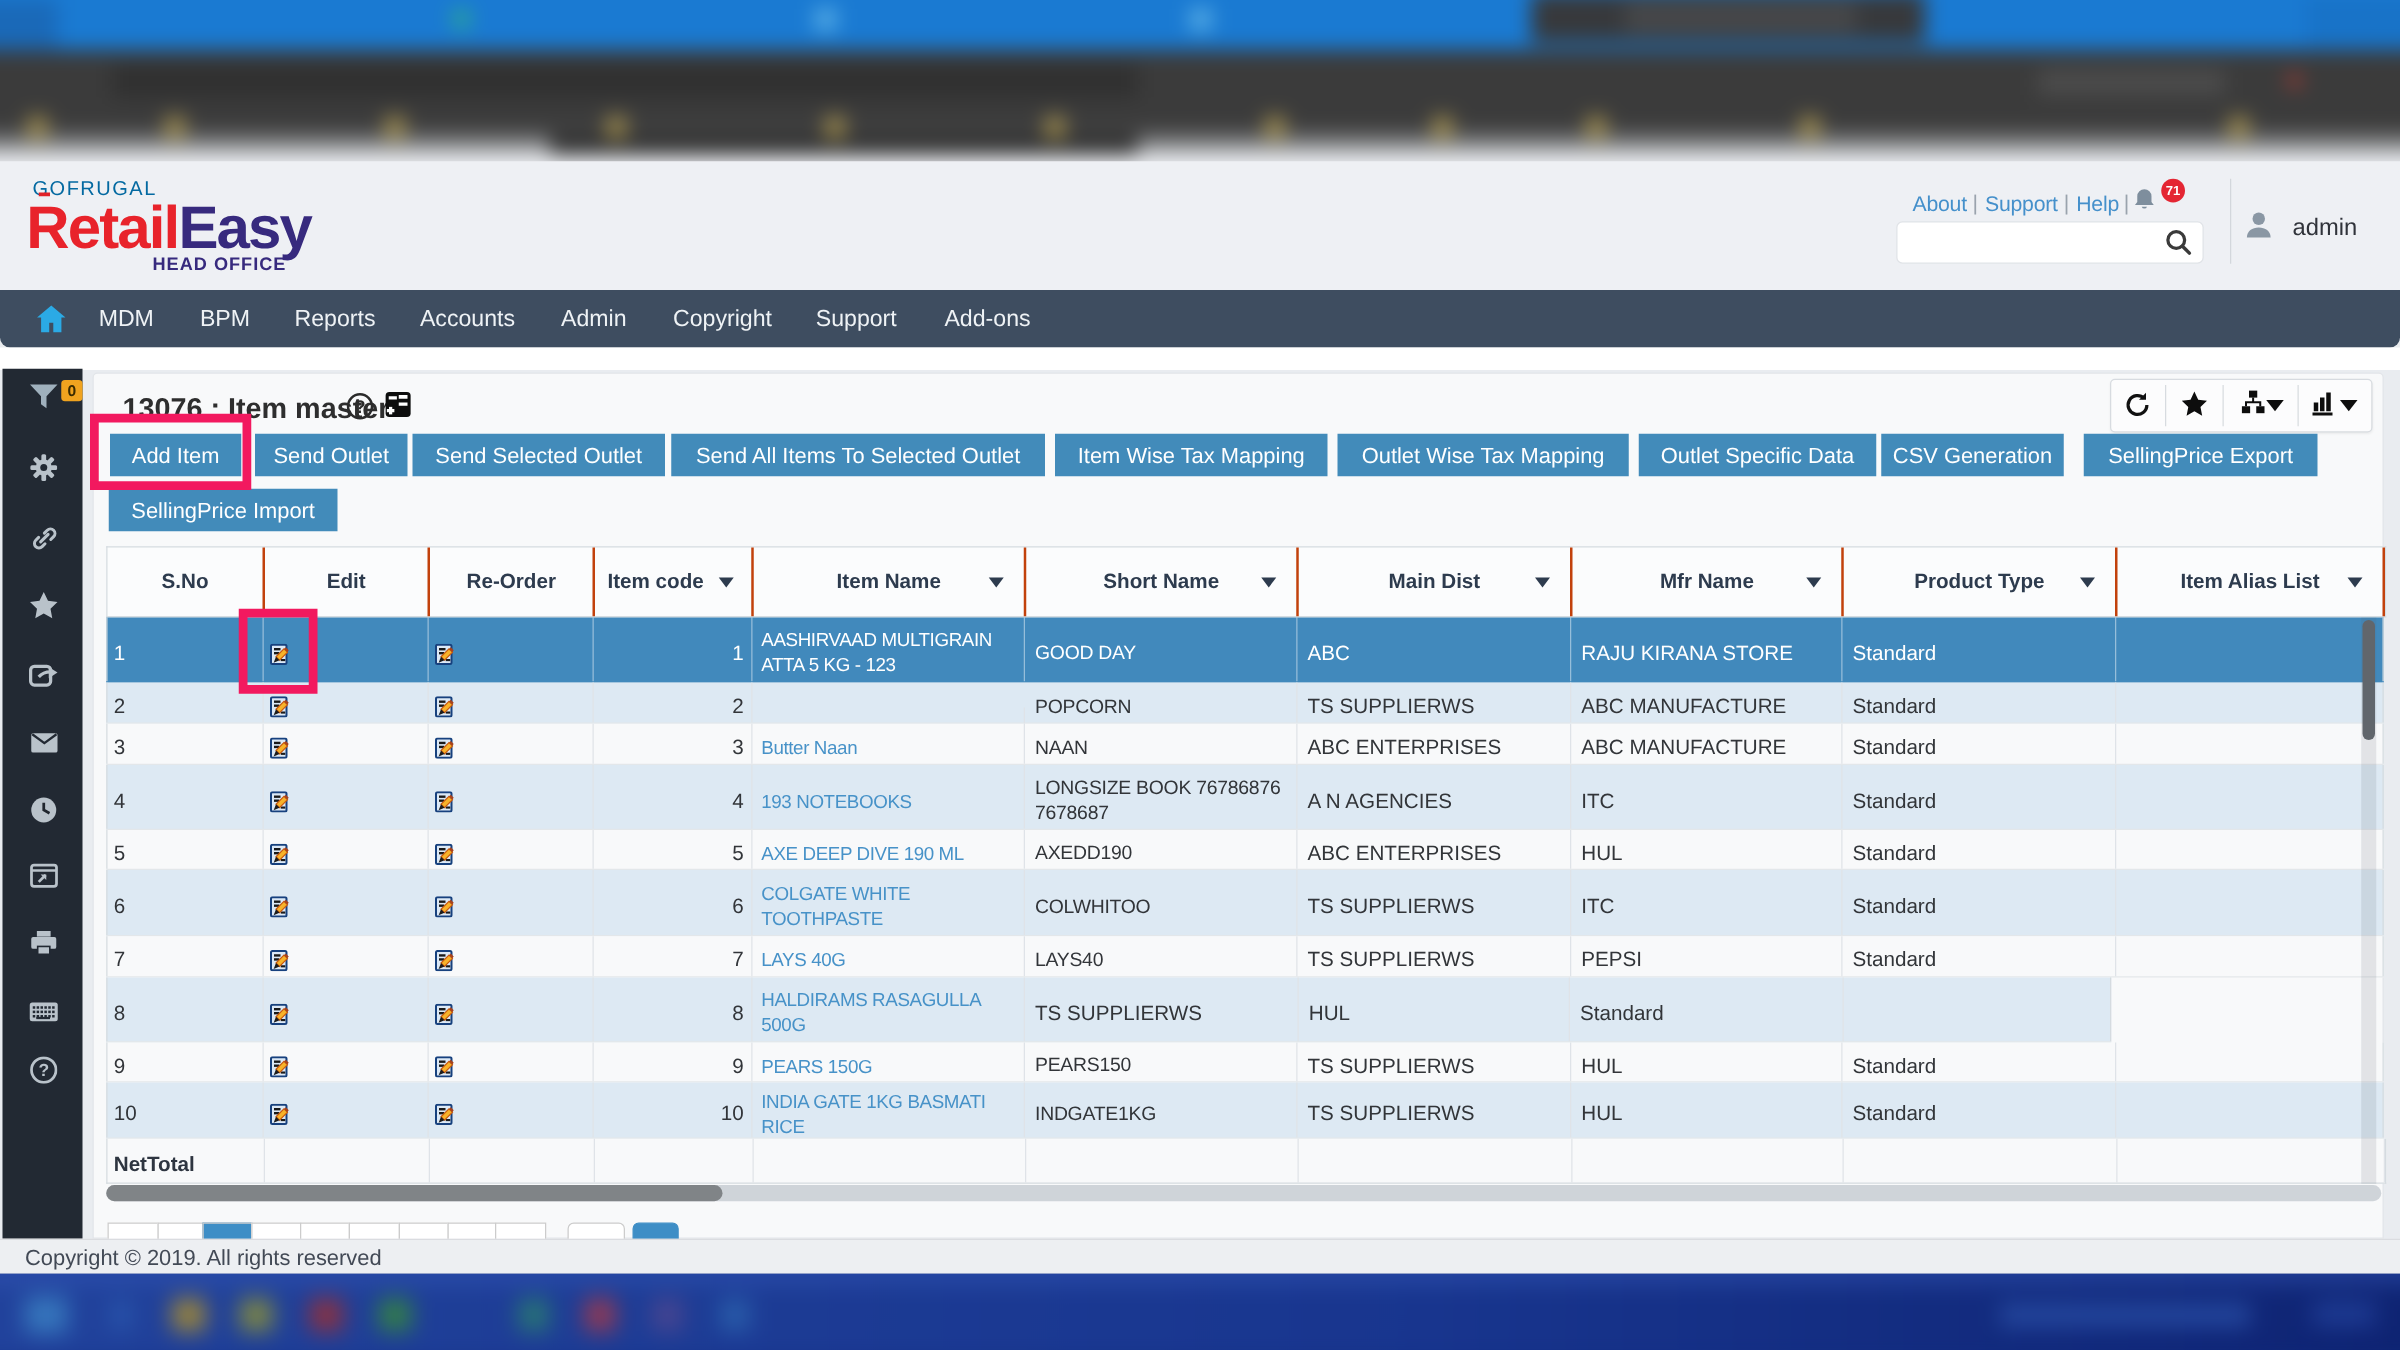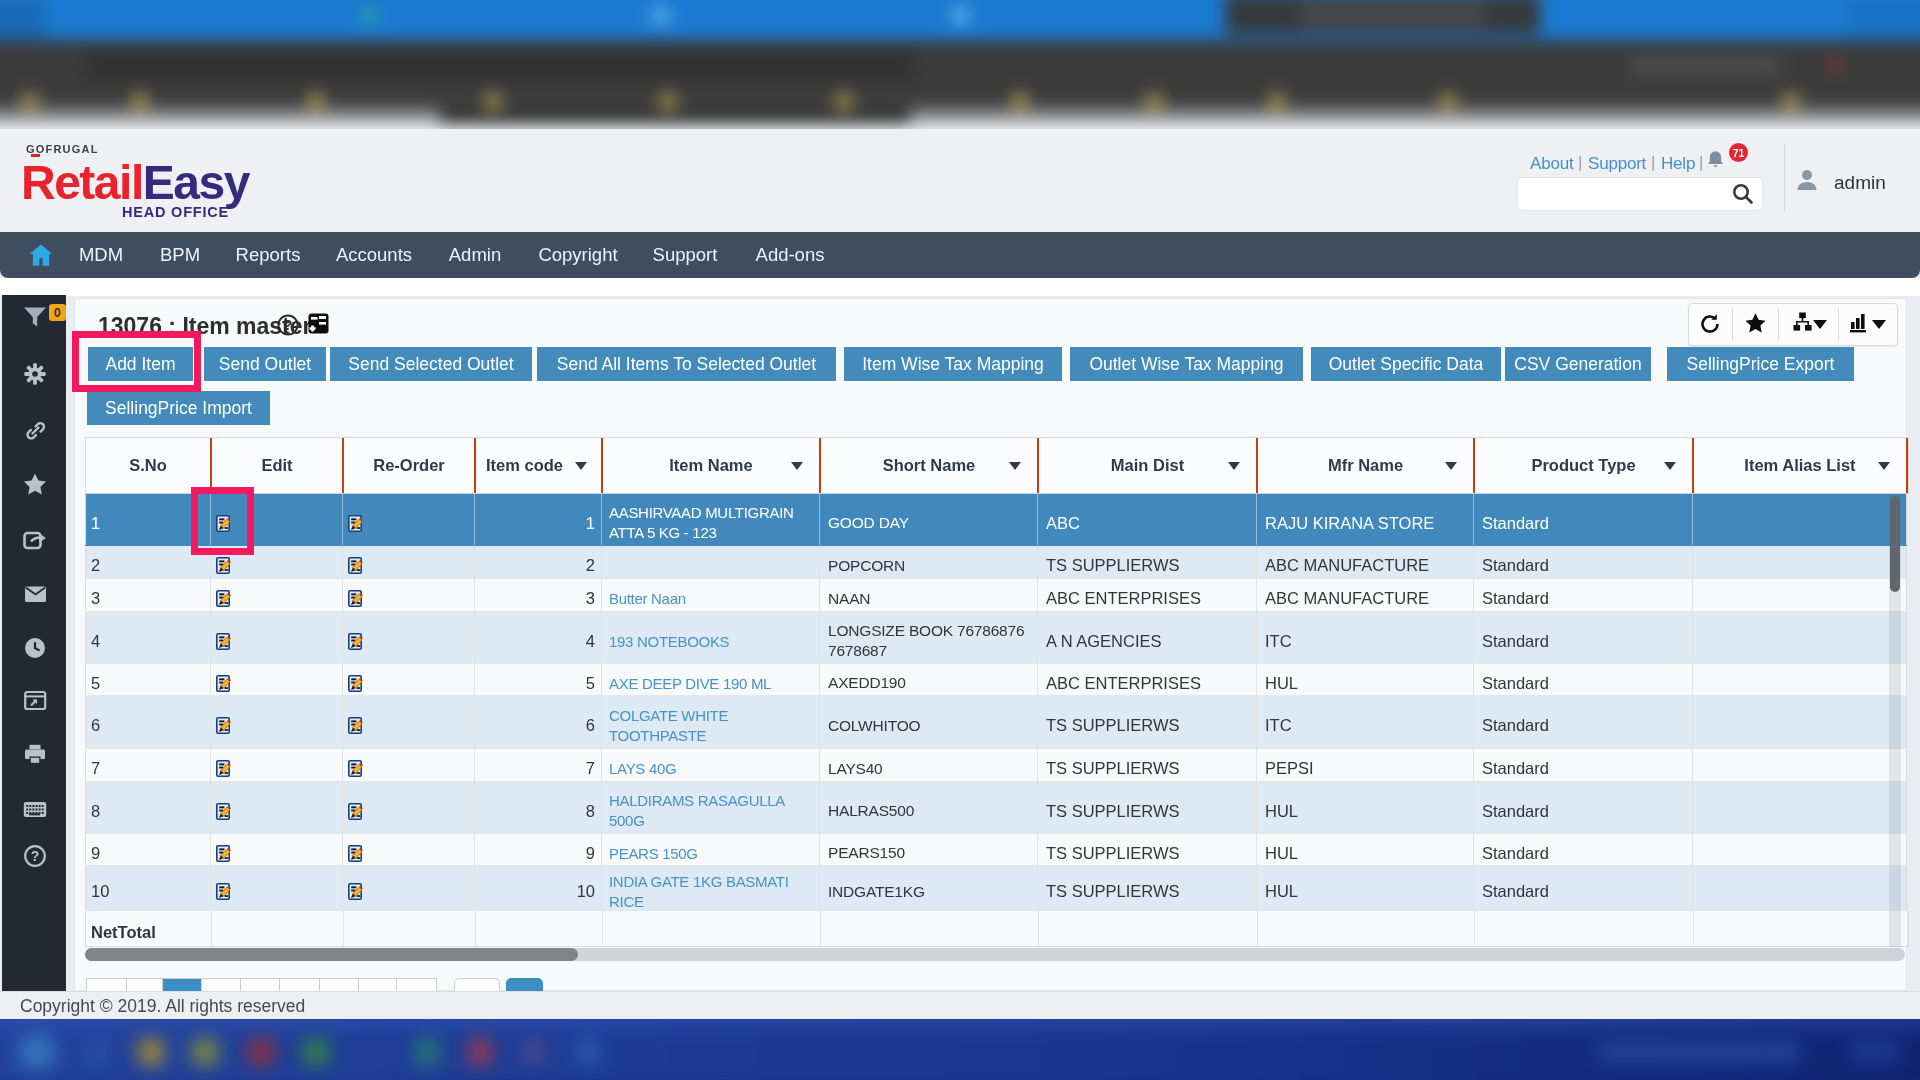--- a/index.html
+++ b/index.html
@@ -44,21 +44,21 @@
   <div class="a" style="left:1012px;top:93px;width:16px;height:18px;background:#9c8a4e;"></div>
   <div class="a" style="left:1146px;top:93px;width:16px;height:18px;background:#9c8a4e;"></div>
   <div class="a" style="left:1269px;top:93px;width:16px;height:18px;background:#9c8a4e;"></div>
   <div class="a" style="left:1440px;top:93px;width:16px;height:18px;background:#9c8a4e;"></div>
   <div class="a" style="left:1783px;top:93px;width:16px;height:18px;background:#9c8a4e;"></div>
   <div class="a" style="left:-30px;top:124px;width:1990px;height:30px;background:#eef0f4;"></div>
  </div>
 </div>
 
 <div class="a" style="left:0;top:129px;width:1920px;height:103px;background:#eef0f4;">
-  <div class="a" style="left:26px;top:14px;font-size:11px;font-weight:bold;letter-spacing:1.2px;color:#404040;">G<span style="position:relative;">OFRUGAL</span></div>
+  <div class="a" style="left:26px;top:14px;font-size:16px;font-weight:normal;letter-spacing:1.2px;color:#0369a1;">G<span style="position:relative;">OFRUGAL</span></div>
   <div class="a" style="left:31px;top:24.5px;width:9px;height:3.5px;background:#e02128;"></div>
   <div class="a" style="left:21px;top:26px;font-size:48px;font-weight:bold;letter-spacing:-1.5px;"><span style="color:#e8232b;">Retail</span><span style="color:#372a7e;">Easy</span></div>
   <div class="a" style="left:122px;top:75px;font-size:14.5px;font-weight:bold;letter-spacing:0.8px;color:#372a7e;">HEAD OFFICE</div>
 
   <div class="a" style="left:1530px;top:25px;font-size:17px;letter-spacing:-0.2px;color:#4590cb;">About</div>
   <div class="a" style="left:1578px;top:24px;font-size:17px;color:#9aa3ad;">|</div>
   <div class="a" style="left:1588px;top:25px;font-size:17px;letter-spacing:-0.2px;color:#4590cb;">Support</div>
   <div class="a" style="left:1651px;top:24px;font-size:17px;color:#9aa3ad;">|</div>
   <div class="a" style="left:1661px;top:25px;font-size:17px;letter-spacing:-0.2px;color:#4590cb;">Help</div>
   <div class="a" style="left:1699px;top:24px;font-size:17px;color:#9aa3ad;">|</div>
@@ -515,23 +515,20 @@
 <rect x="8.6" y="12.2" width="3.6" height="1.7" fill="#1a1a1a"></rect>
 <polygon points="4.8,10.4 11.2,4.0 14.0,6.8 7.6,13.2" fill="#f7b32a" stroke="#c9590e" stroke-width="0.9"></polygon>
 <polygon points="2.9,15.1 4.8,10.4 7.6,13.2" fill="#1c1c1c"></polygon>
 <polygon points="11.3,4.1 12.6,2.8 15,5.2 13.7,6.5" fill="#a8431c"></polygon>
 </svg>
     </div>
     <div class="cell coderight" style="width:127px;color:#323539;">8</div>
     <div class="cell two" style="width:218px;padding-left:7px;color:#4792c8;font-size:15px;letter-spacing:-0.3px;">
       <span style="white-space:nowrap;">HALDIRAMS RASAGULLA<br>500G</span>
     </div>
-    <div class="cell" style="width:218px;padding-left:8px;color:#323539;font-size:15.5px;letter-spacing:-0.2px;">
-      <span style="white-space:nowrap;">HALRAS500</span>
-    </div>
     <div class="cell" style="width:219px;padding-left:8px;color:#323539;">TS SUPPLIERWS</div>
     <div class="cell" style="width:217px;padding-left:8px;color:#323539;">HUL</div>
     <div class="cell" style="width:219px;padding-left:8px;color:#323539;">Standard</div>
     <div class="cell" style="width:214px;border-right:1px solid #d5dbe0;"></div>
   </div>
 <div class="row" style="top:834px;height:32px;background:#f8f9fa;">
     <div class="cell num" style="width:126px;border-left:1px solid #d5dbe0;color:#323539;">9</div>
     <div class="cell icon-cell" style="width:132px;">
       <svg width="17" height="17" viewBox="0 0 17 17" style="display:block;">
 <rect x="0.8" y="0.8" width="12.4" height="15.4" rx="1.2" fill="#dce9f6" stroke="#17417e" stroke-width="1.6"></rect>

